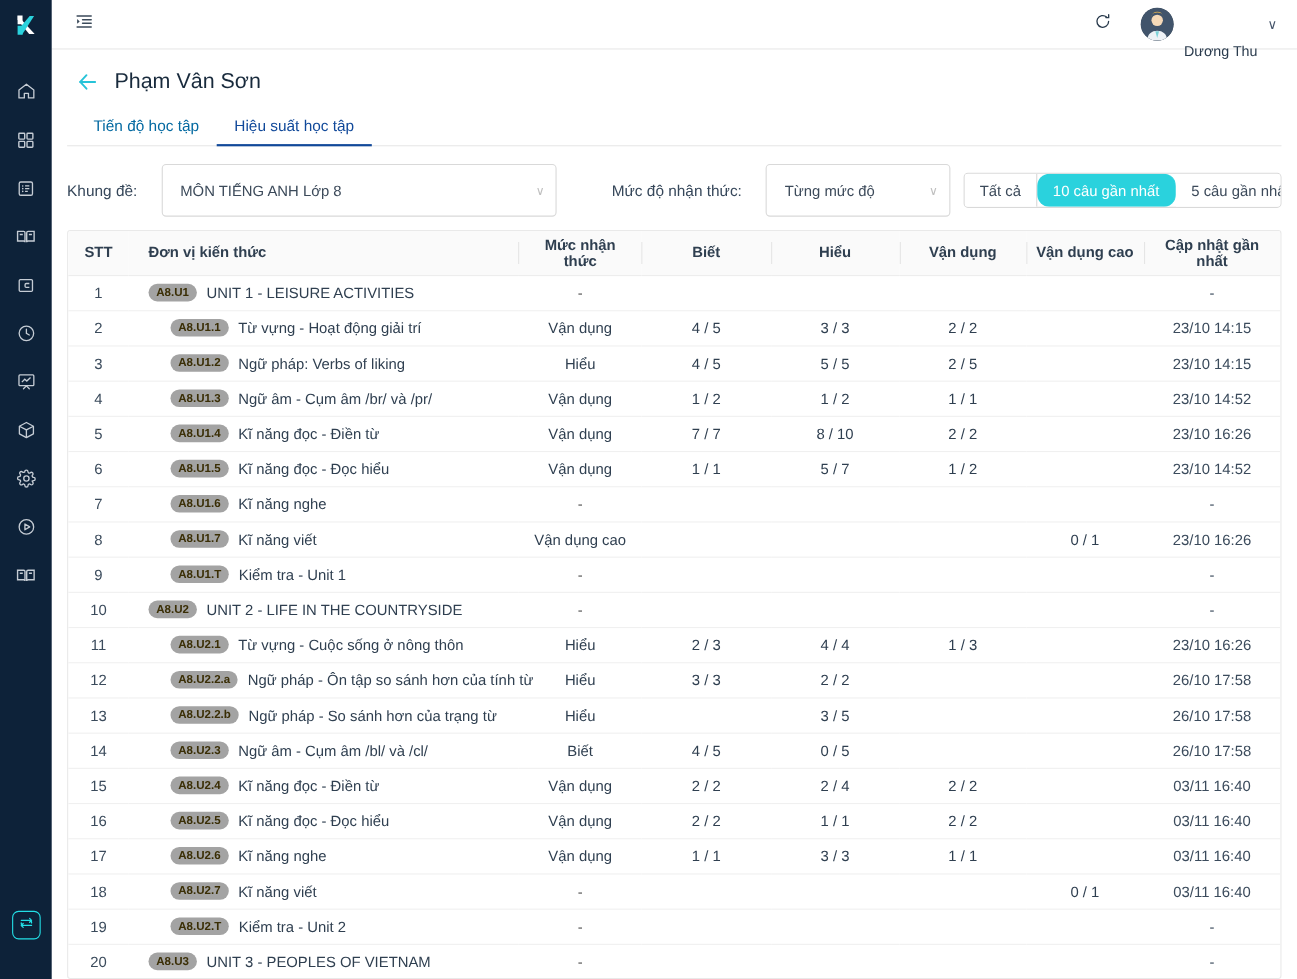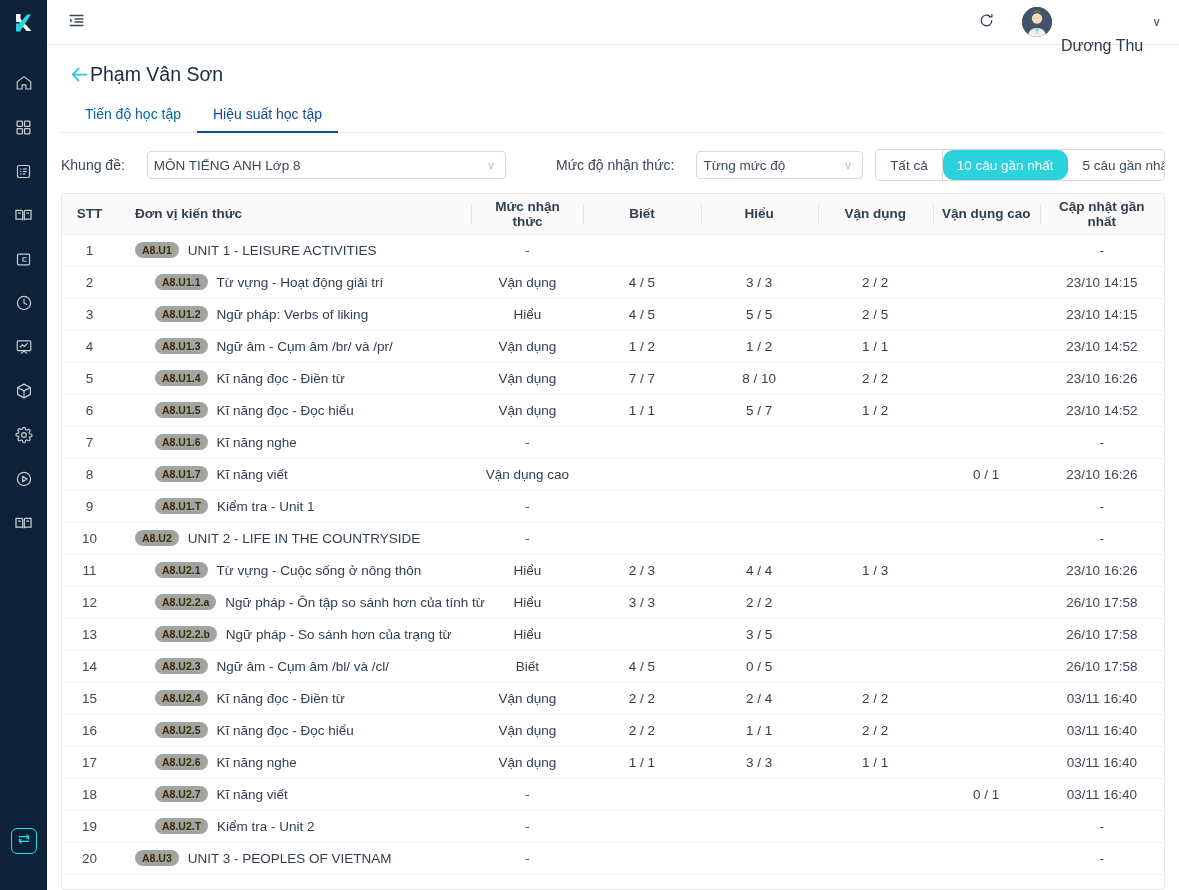--- a/index.html
+++ b/index.html
@@ -51,47 +51,47 @@
     background: #fff;
   }
   .collapse-btn { width: 30px; height: 30px; display: flex; align-items: center; justify-content: center; cursor: pointer; }
   .topbar-spacer { flex: 1; }
   .refresh-btn { width: 30px; height: 30px; display:flex; align-items:center; justify-content:center; cursor: pointer; margin-right: 20px;}
   .user-box { display: flex; align-items: center; gap: 9px; cursor: pointer; }
   .avatar {
     width: 30px; height: 30px; border-radius: 50%;
     background: #3b4a5a; overflow: hidden; position: relative; flex: 0 0 30px;
   }
-  .user-name { font-size: 16px; color: #2a3b4d; margin-top: 48px; }
+  .user-name { font-size: 13px; color: #2a3b4d; margin-top: 48px; }
   .caret { color: #44546a; font-size: 12px; line-height: 1; }
 
   
   .content { flex: 1; padding: 0 14px 0 14px; overflow: hidden; display: flex; flex-direction: column; }
 
-  .page-head { display: flex; align-items: center; padding: 18px 0 14px 8px; }
+  .page-head { display: flex; align-items: center; gap: 14px; padding: 18px 0 14px 8px; }
   .back-arrow { color: #27c3d8; cursor: pointer; display: flex; align-items: center; }
   .page-title { font-size: 19.5px; color: #182a3c; font-weight: 400; }
 
   .tabs { display: flex; gap: 0; padding-left: 8px; border-bottom: 1px solid #e8e8e8; }
   .tab {
     font-size: 14px; color: #0369a1; padding: 6px 16px 10px 16px;
     cursor: pointer; position: relative; white-space: nowrap;
   }
   .tab.active { color: #11499a; }
   .tab.active::after {
     content: ""; position: absolute; left: 0; right: 0; bottom: -1px; height: 2.5px;
     background: #11499a;
   }
 
   
   .filters { display: flex; align-items: center; padding: 16px 0 12px 0; gap: 12px; }
   .f-label { font-size: 14px; color: #36475a; margin-right: 10px; white-space: nowrap; }
   .select {
-    height: 28px; border: 1px solid #d9d9d9; border-radius: 4px;
-    display: flex; align-items: center; padding: 0 10px 0 6px;
+    height: 48px; border: 1px solid #d9d9d9; border-radius: 4px;
+    display: flex; align-items: center; padding: 0 10px 0 16px;
     background: #fff; cursor: pointer; position: relative;
   }
   .select .sel-val { font-size: 13.5px; color: #3c4a5a; flex: 1; white-space: nowrap; overflow: hidden; text-overflow: ellipsis;}
   .select .sel-caret { color: #bfbfbf; font-size: 11px; margin-left: 8px; }
   #frame-select { width: 385px; }
   #level-select { width: 178px; }
   .filters .gap { width: 28px; }
   .seg {
     display: flex; margin-left: auto; border: 1px solid #d9d9d9; border-radius: 4px; overflow: hidden; height: 32px;
   }

